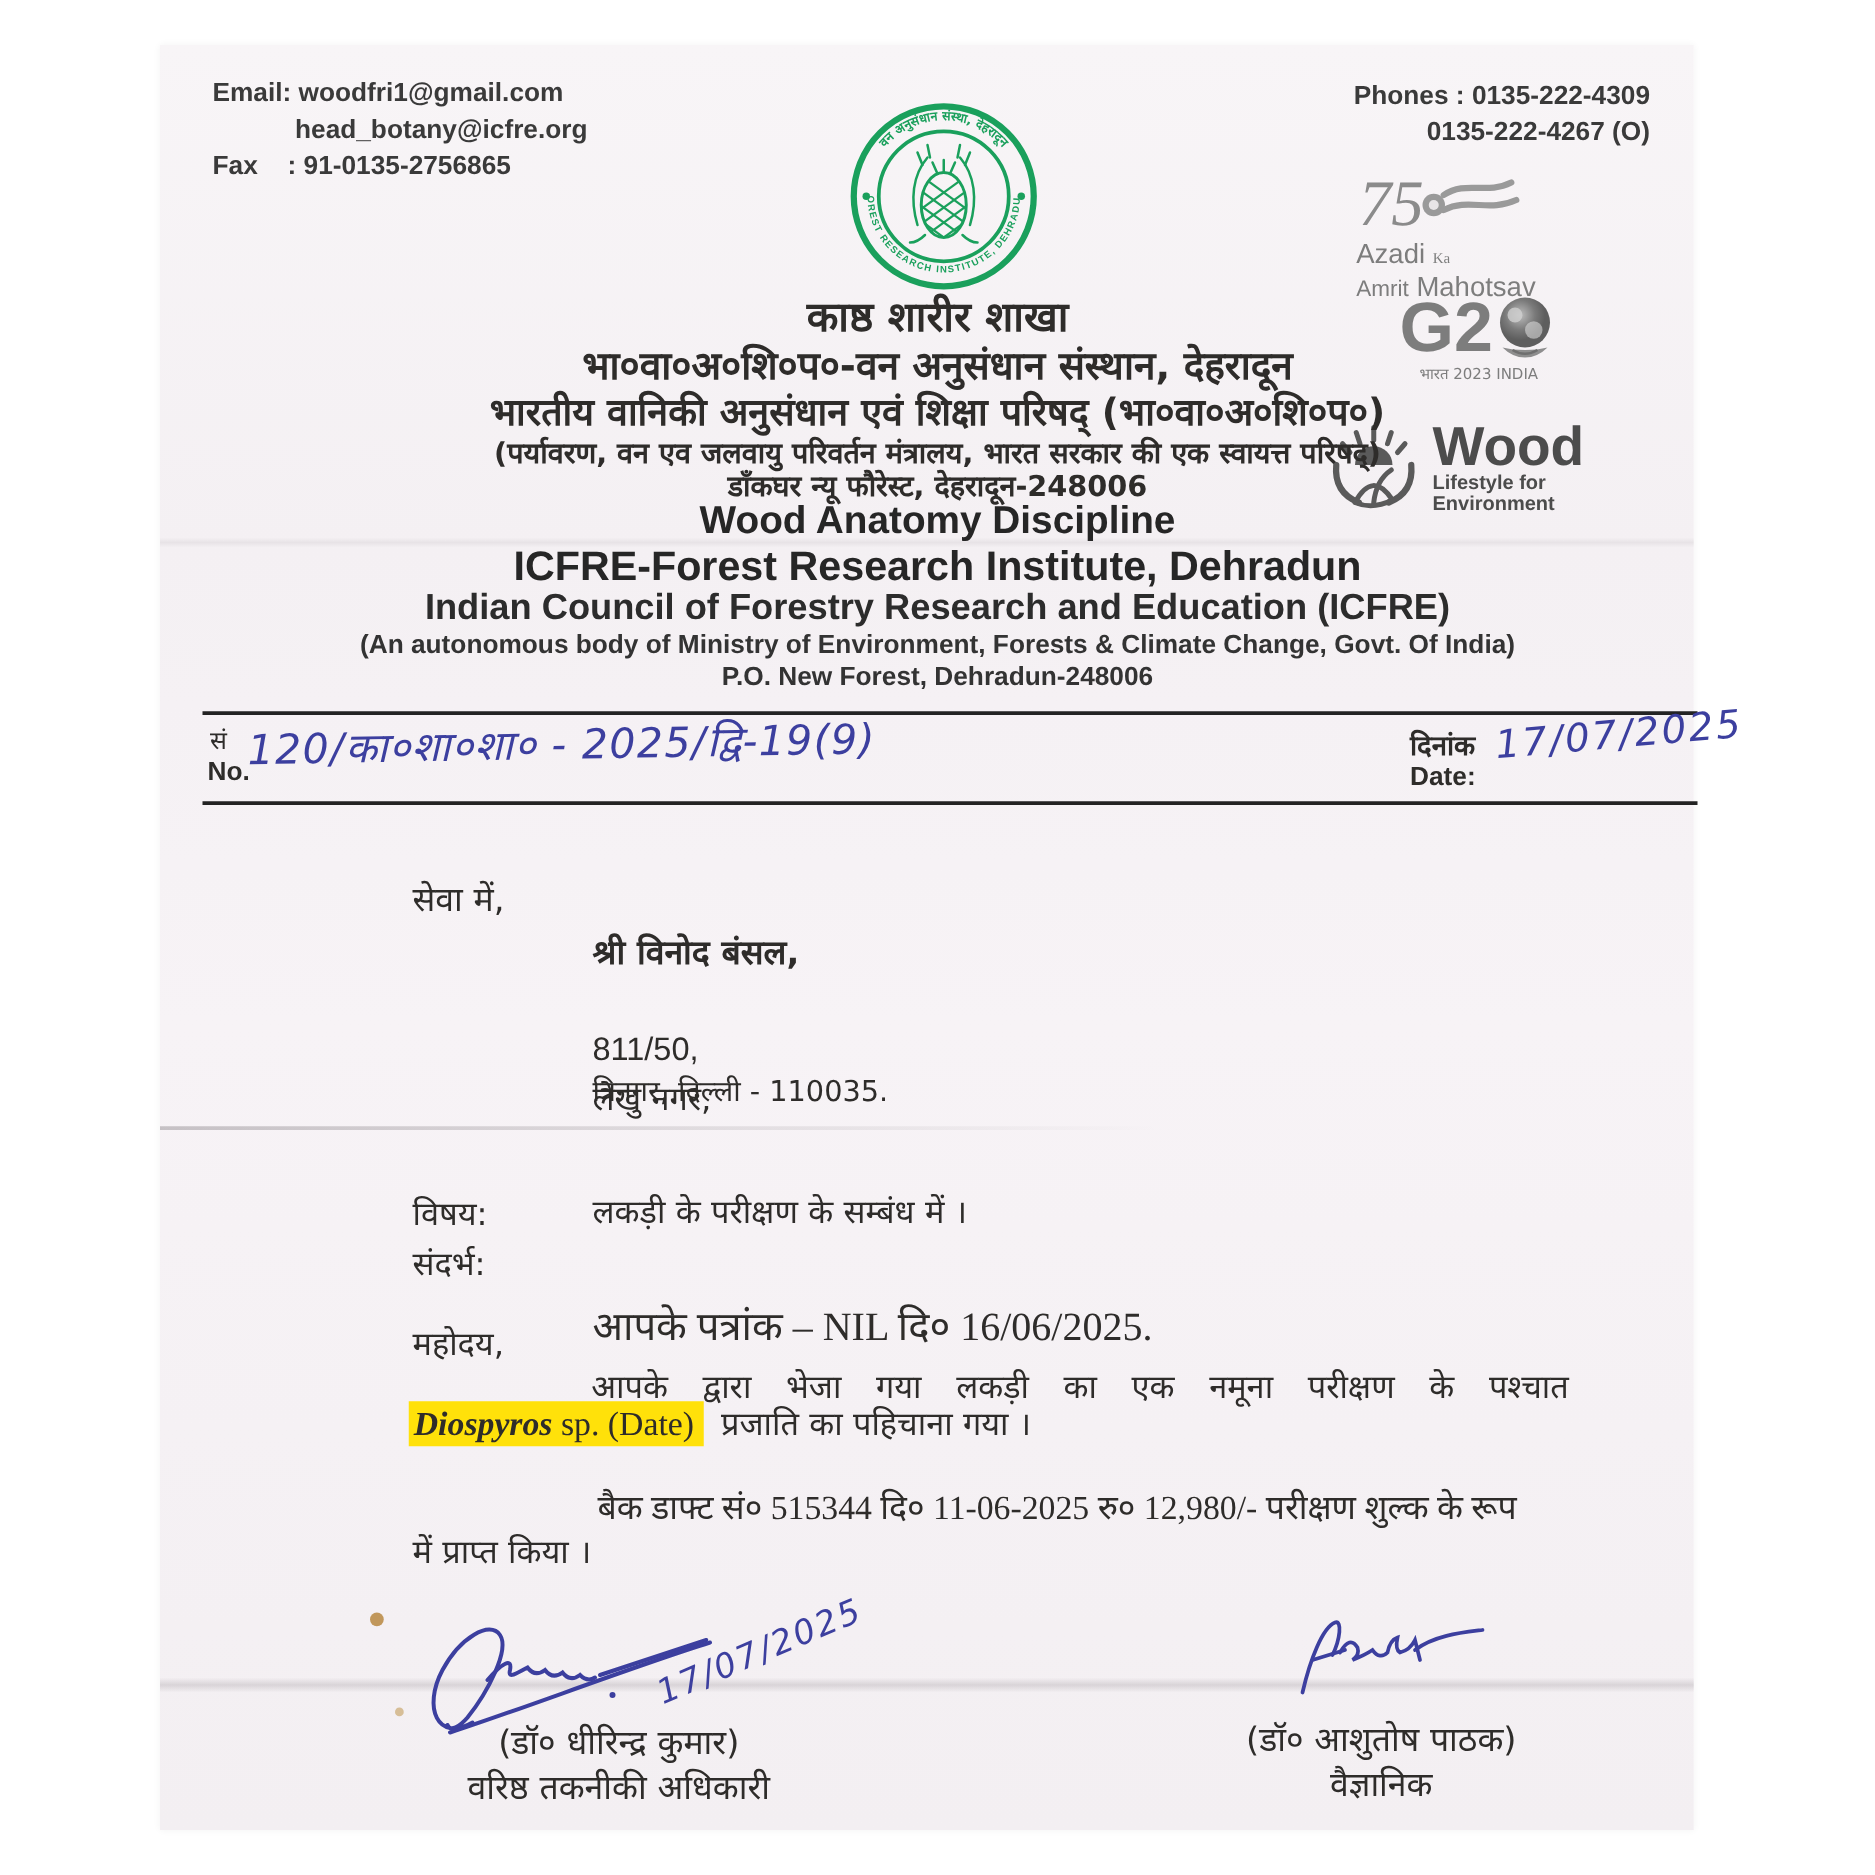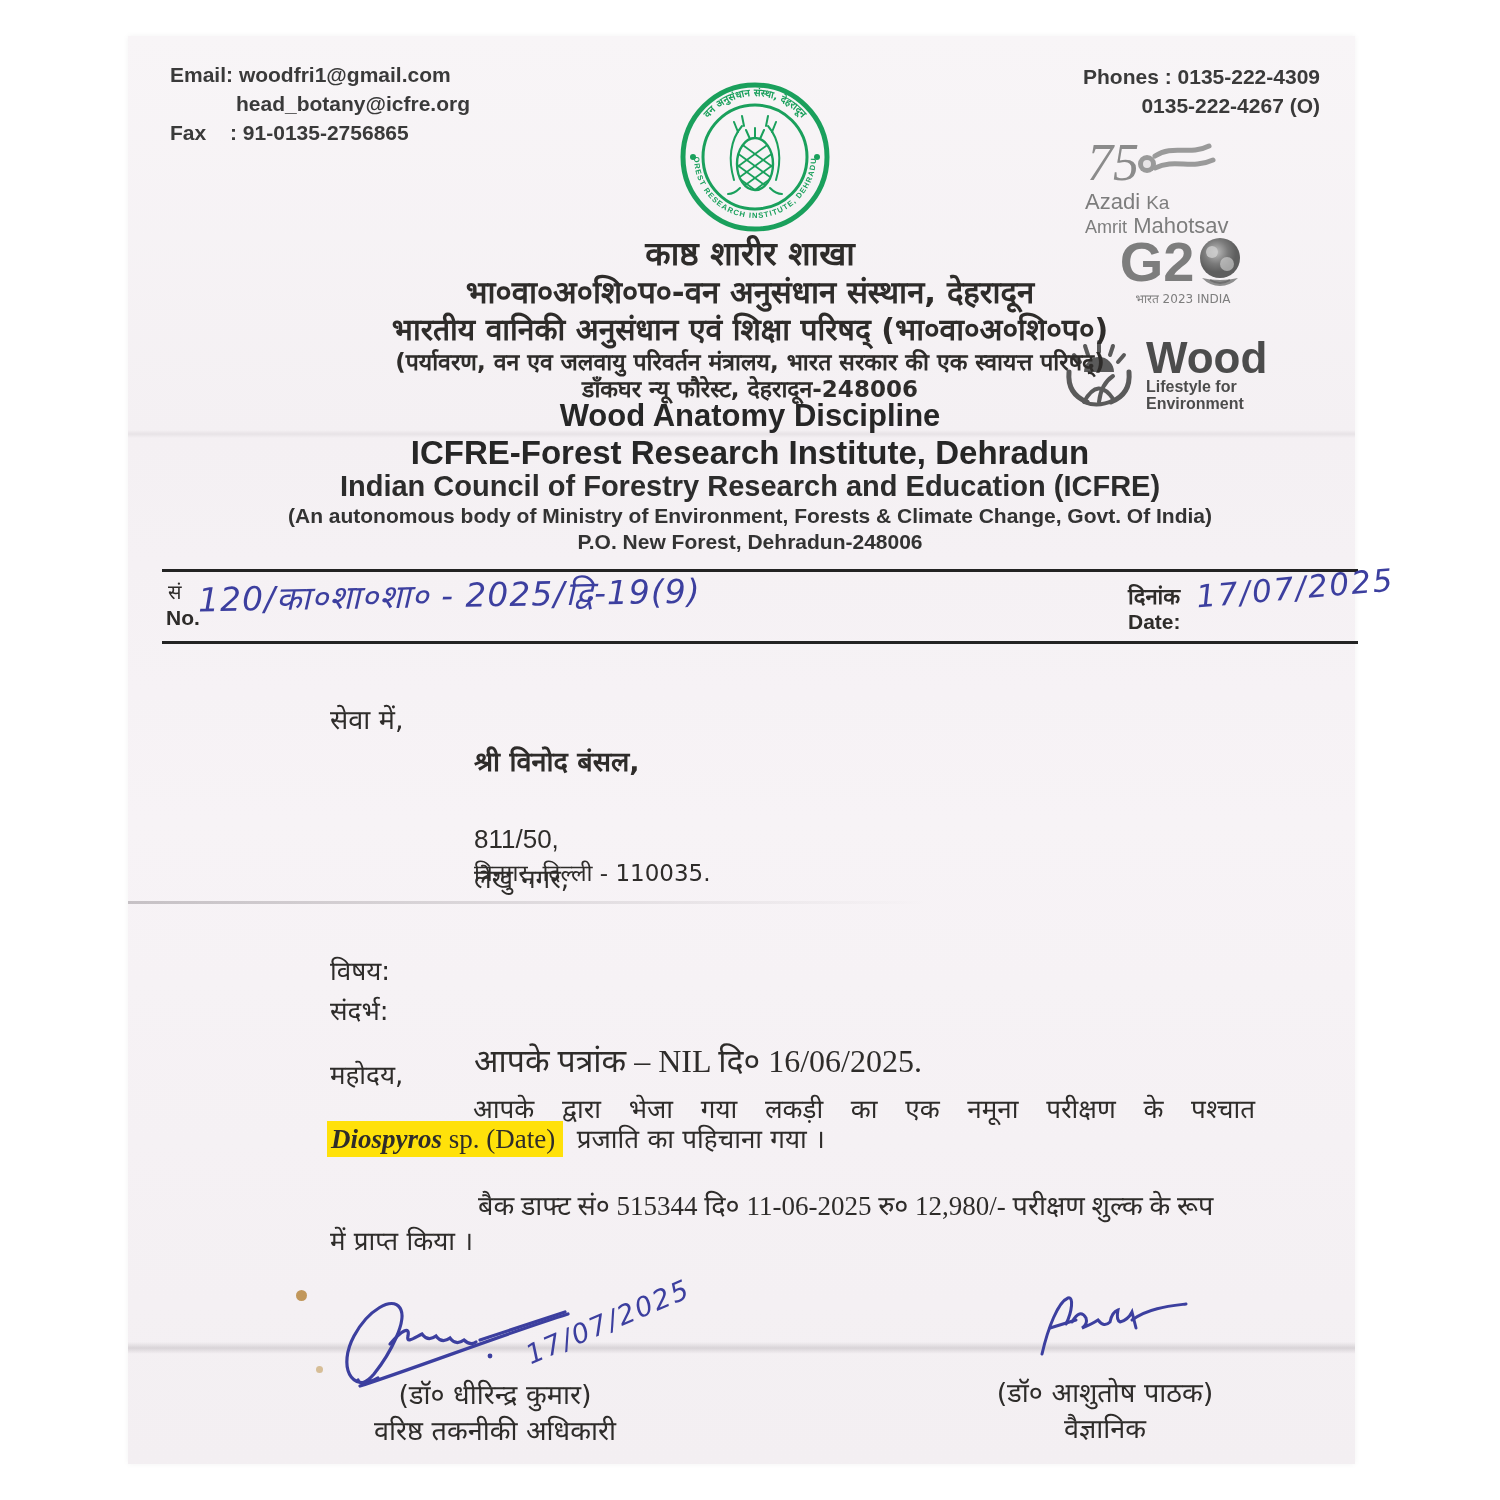--- a/index.html
+++ b/index.html
@@ -96,21 +96,21 @@
       <text x="2" y="52" font-size="52" font-style="italic" fill="#8b8b8b" font-family="Liberation Serif,serif">75</text>
       <circle cx="62" cy="36" r="9" fill="#9a9a9a"></circle>
         <circle cx="62" cy="36" r="4" fill="#e8e5e7"></circle>
       <g stroke="#9a9a9a" fill="none" stroke-width="5" stroke-linecap="round">
         <path d="M70,28 C88,16 104,28 124,18"></path>
         <path d="M70,40 C90,30 106,42 128,32"></path>
       </g>
     </svg>
     <div class="gray" style="font-size:22px;line-height:23px;margin-top:-4px;">
       <div><span>Azadi</span>
-           <span style="font-size:19px;">Ka</span></div>
+           <span style="font-size:12px;font-family:Liberation Serif, serif;">Ka</span></div>
       <div><span style="font-size:18px;">Amrit</span>
            <span>Mahotsav</span></div>
     </div>
   </div>
 
   <div class="abs" style="left:1098px;top:234px;width:170px;text-align:center;">
     <div style="display:flex;align-items:center;justify-content:center;">
       <span class="gray" style="font-size:56px;font-weight:bold;line-height:56px;">G2</span>
       <svg width="52" height="56" viewBox="0 0 52 56">
         <defs>
@@ -175,20 +175,21 @@
   <div class="abs b" style="left:1128px;top:610px;font-size:21px;">Date:</div>
   <div class="abs hw" style="left:1196px;top:570px;font-size:31px;transform:rotate(-5deg);letter-spacing:2px;">17/07/2025</div>
 
   <div class="abs dev" style="left:330px;top:700px;font-size:27px;">सेवा में,</div>
   <div class="abs dev b" style="left:474px;top:742px;font-size:27px;">श्री विनोद बंसल,</div>
   <div class="abs" style="left:474px;top:824px;font-size:26px;">811/50,</div>
   <div class="abs dev" style="left:474px;top:860px;font-size:26px;">लेखु नगर,</div>
   <div class="abs dev" style="left:474px;top:856px;font-size:23px;">त्रिनगर, दिल्ली - 110035.</div>
 
   <div class="abs dev" style="left:330px;top:952px;font-size:26px;">विषय:</div>
+  <div class="abs dev" style="left:474px;top:950px;font-size:26px;">लकड़ी के परीक्षण के सम्बंध में ।</div>
   <div class="abs dev" style="left:330px;top:992px;font-size:26px;">संदर्भ:</div>
   <div class="abs dev serif" style="left:474px;top:1038px;font-size:32px;">आपके पत्रांक – NIL   दि० 16/06/2025.</div>
 
   <div class="abs dev" style="left:330px;top:1056px;font-size:26px;">महोदय,</div>
   <div class="abs dev" style="left:473px;top:1090px;width:782px;font-size:26px;text-align:justify;text-align-last:justify;">आपके द्वारा भेजा गया लकड़ी का एक नमूना  परीक्षण के पश्चात</div>
   <div class="abs" style="left:327px;top:1120px;font-size:27px;">
     <span class="hl"><span class="serif" style="font-weight:bold;font-style:italic;">Diospyros</span><span class="serif"> sp. (Date)</span></span>
     <span class="dev" style="font-size:26px;margin-left:6px;">प्रजाति का पहिचाना गया ।</span>
   </div>
   <div class="abs dev serif" style="left:478px;top:1186px;font-size:27px;">बैक डाफ्ट सं० 515344 दि० 11-06-2025 रु० 12,980/- परीक्षण शुल्क के रूप</div>

